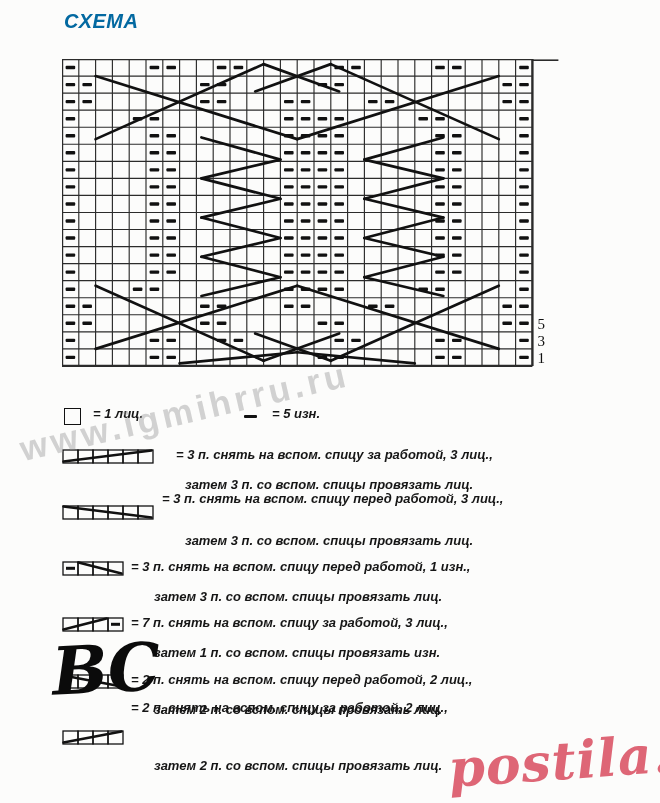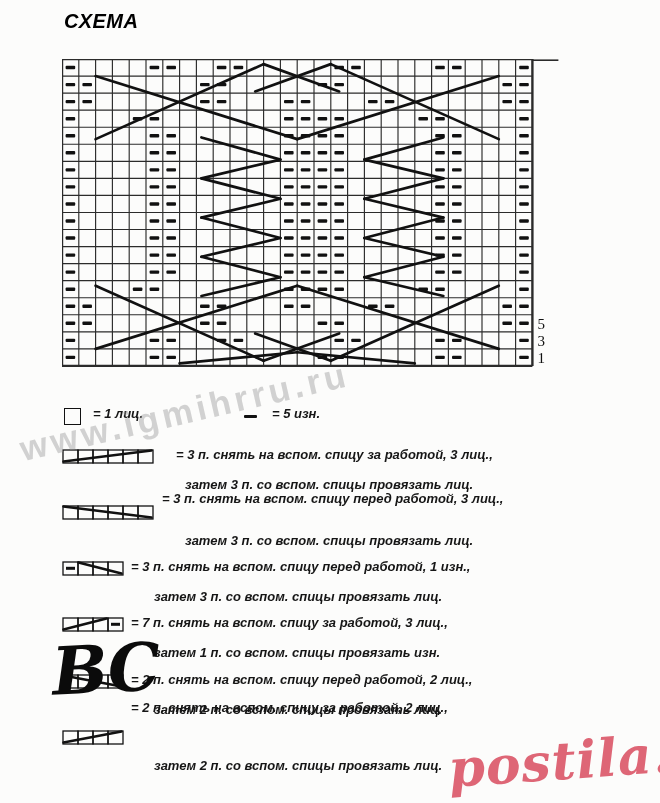--- a/index.html
+++ b/index.html
@@ -1,19 +1,19 @@
 <!DOCTYPE html>
 <html><head>
 <meta charset="utf-8">
 <style>
   html,body{margin:0;padding:0;}
   body{font-family:"Liberation Sans",sans-serif;background:#ffffff;}
   .page{position:relative;width:660px;height:803px;background:#fcfcfb;overflow:hidden;}
   .title{position:absolute;left:64px;top:10px;margin:0;font-size:20px;line-height:22px;
-         font-style:italic;font-weight:700;letter-spacing:.5px;color:#000000;}
+         font-style:italic;font-weight:700;letter-spacing:.5px;color:#0369a1;}
   .chart-wrap{position:absolute;left:62px;top:59px;width:520px;height:312px;}
   .legend-title{position:absolute;left:63px;top:377px;margin:0;font-size:17px;
          font-style:italic;font-weight:700;letter-spacing:.3px;color:#111;}
   .basic-row{position:absolute;left:0;top:0;width:660px;height:0;}
   .sym-square{position:absolute;left:64px;top:408px;width:15px;height:15px;border:1.7px solid #111;background:transparent;}
   .sym-dash{position:absolute;left:244px;top:415px;width:13px;height:3.4px;background:#111;border-radius:1px;}
   .leg-text{position:absolute;font-style:italic;font-weight:600;font-size:13px;color:#161616;white-space:nowrap;}
   .leg-items{position:absolute;left:0;top:0;width:660px;}
   .leg-item-sym{position:absolute;}
   .wm-gray{position:absolute;left:16px;top:430px;font-size:35px;font-weight:700;letter-spacing:4px;

